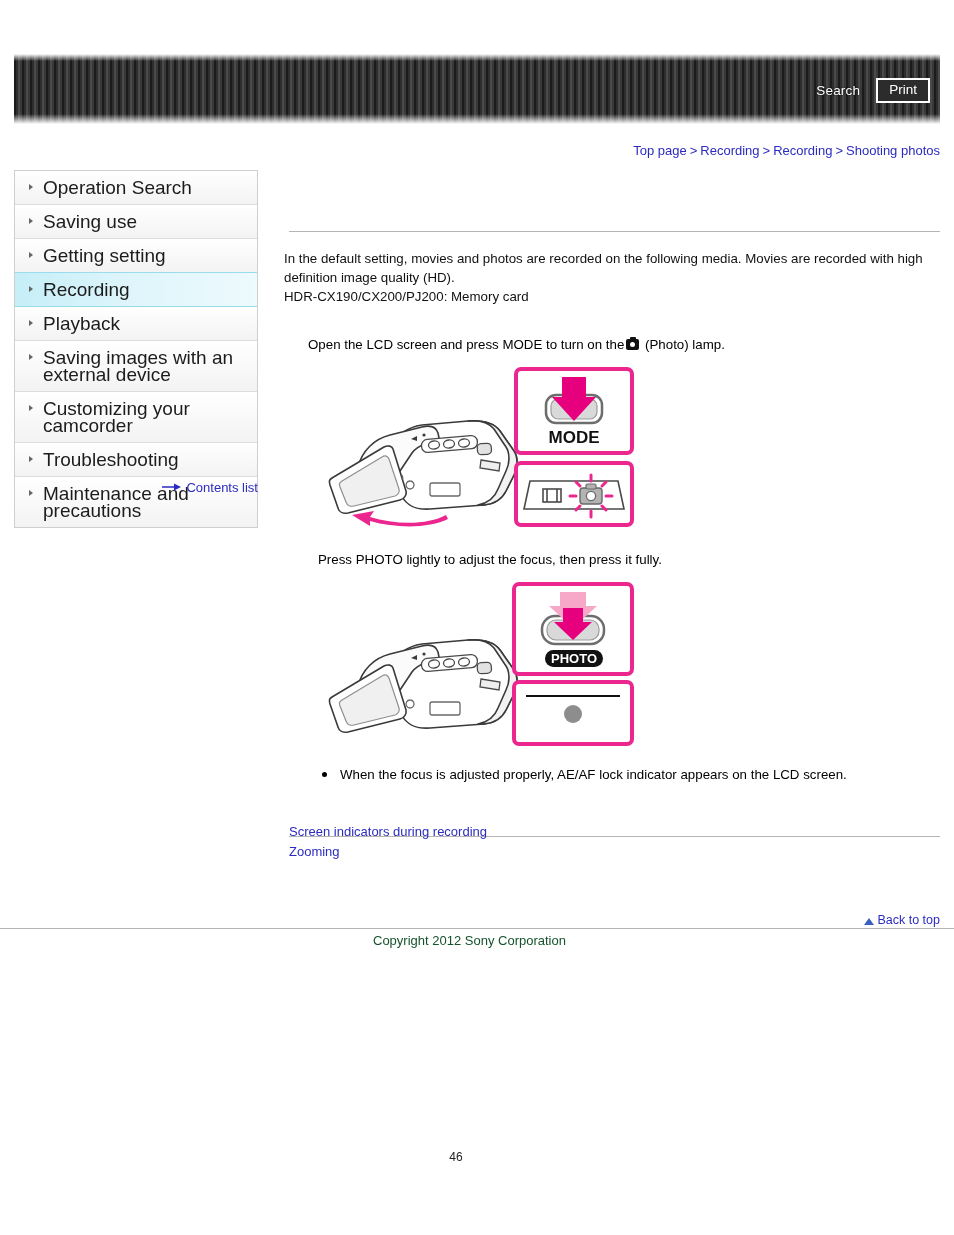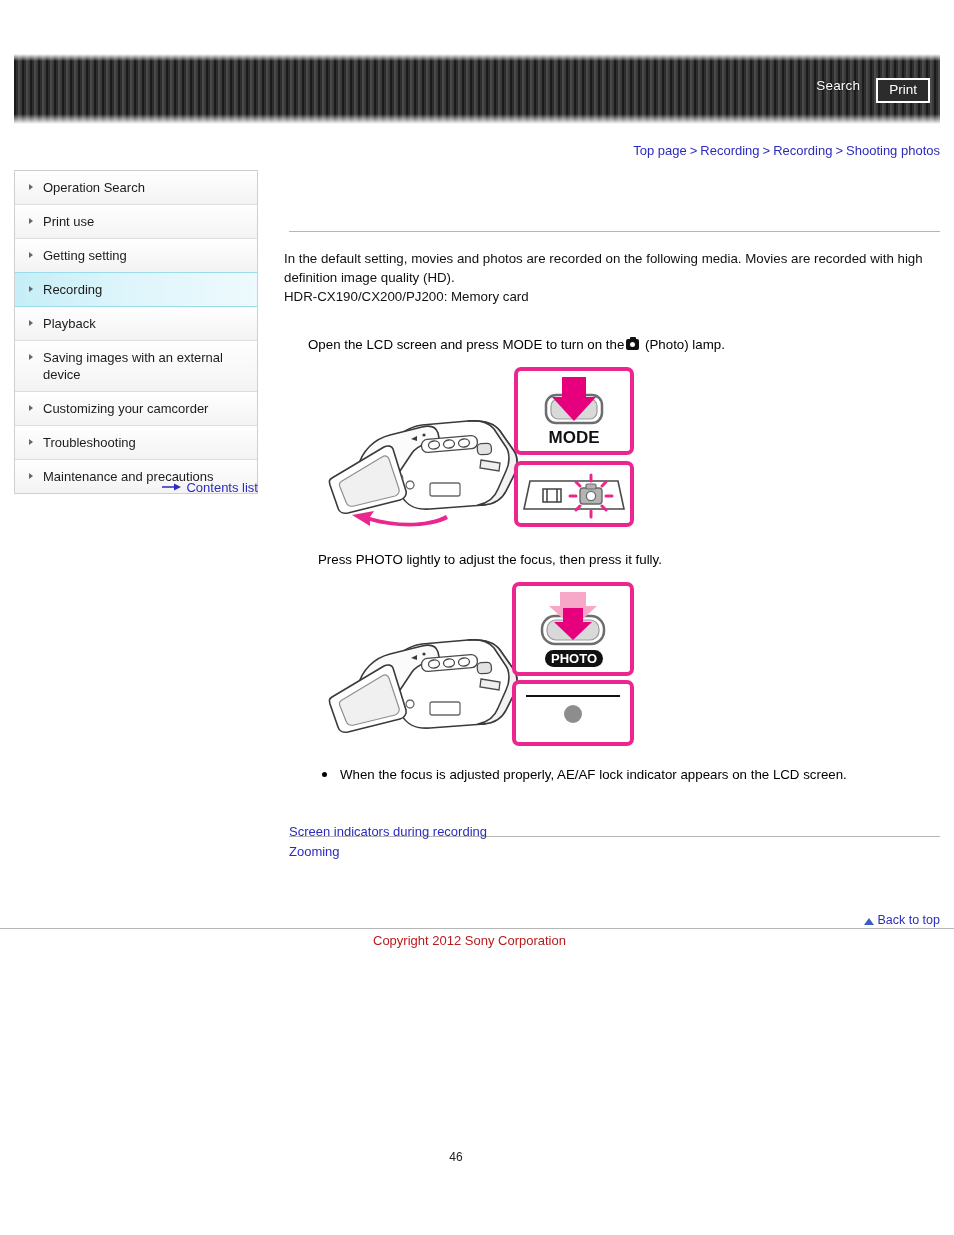--- a/index.html
+++ b/index.html
@@ -35,20 +35,21 @@
         #1b1b1b 0px, #1b1b1b 2px,
         #2e2e2e 2px, #2e2e2e 4px,
         #4a4a4a 4px, #4a4a4a 6px,
         #3a3a3a 6px, #3a3a3a 8px);
   }
   #header-controls {
     position: absolute;
     right: 10px;
     top: 24px;
     display: flex;
+    align-items: center;
     gap: 16px;
   }
   #search-link {
     color: #ffffff;
     font-size: 13.5px;
     text-decoration: none;
     letter-spacing: 0.2px;
     text-shadow: 0 0 2px rgba(0,0,0,.9);
   }
   #print-button {
@@ -83,21 +84,21 @@
     left: 14px;
     top: 170px;
     width: 244px;
     border: 1px solid #cfcfcf;
     background: #fafafa;
     box-sizing: border-box;
   }
   .nav-item {
     position: relative;
     padding: 8px 10px 8px 28px;
-    font-size: 13px;
+    font-size: 19px;
     color: #1c1c1c;
     border-bottom: 1px solid #dddddd;
     background: linear-gradient(to bottom, #ffffff 0%, #f3f3f3 100%);
     cursor: pointer;
     line-height: 17px;
   }
   .nav-item:last-child { border-bottom: none; }
   .nav-item .tri {
     position: absolute;
     left: 14px;
@@ -236,21 +237,21 @@
     border-left: 5px solid transparent;
     border-right: 5px solid transparent;
     margin-right: 3px;
     vertical-align: -1px;
   }
   #copyright {
     position: absolute;
     left: 373px;
     top: 933px;
     font-size: 13px;
-    color: #b91c1c;
+    color: #14532d;
   }
   #page-number {
     position: absolute;
     left: 0;
     top: 1150px;
     width: 912px;
     text-align: center;
     font-size: 12px;
     color: #222;
   }
@@ -279,21 +280,21 @@
   <a href="#" data-interactable="true">Top page</a><span class="sep" data-interactable="false">&gt;</span><a href="#" data-interactable="true">Recording</a><span class="sep" data-interactable="false">&gt;</span><a href="#" data-interactable="true">Recording</a><span class="sep" data-interactable="false">&gt;</span><a href="#" data-interactable="true">Shooting photos</a>
 </div>
 
 <div id="sidebar" data-interactable="false">
   <div class="nav-item" data-interactable="true">
     <span class="tri" data-interactable="false"></span>
     <span data-interactable="false">Operation Search</span>
   </div>
   <div class="nav-item" data-interactable="true">
     <span class="tri" data-interactable="false"></span>
-    <span data-interactable="false">Print use</span>
+    <span data-interactable="false">Saving use</span>
   </div>
   <div class="nav-item" data-interactable="true">
     <span class="tri" data-interactable="false"></span>
     <span data-interactable="false">Getting setting</span>
   </div>
   <div class="nav-item active" data-interactable="true">
     <span class="tri" data-interactable="false"></span>
     <span data-interactable="false">Recording</span>
   </div>
   <div class="nav-item" data-interactable="true">

